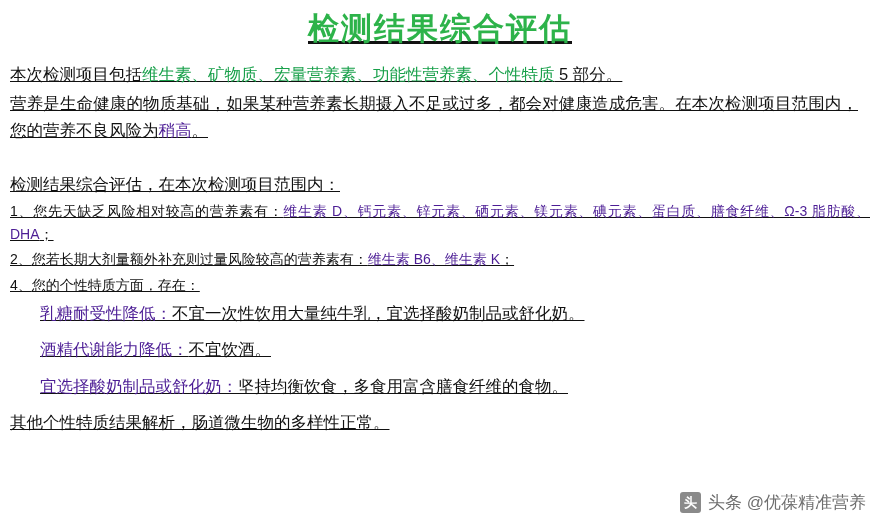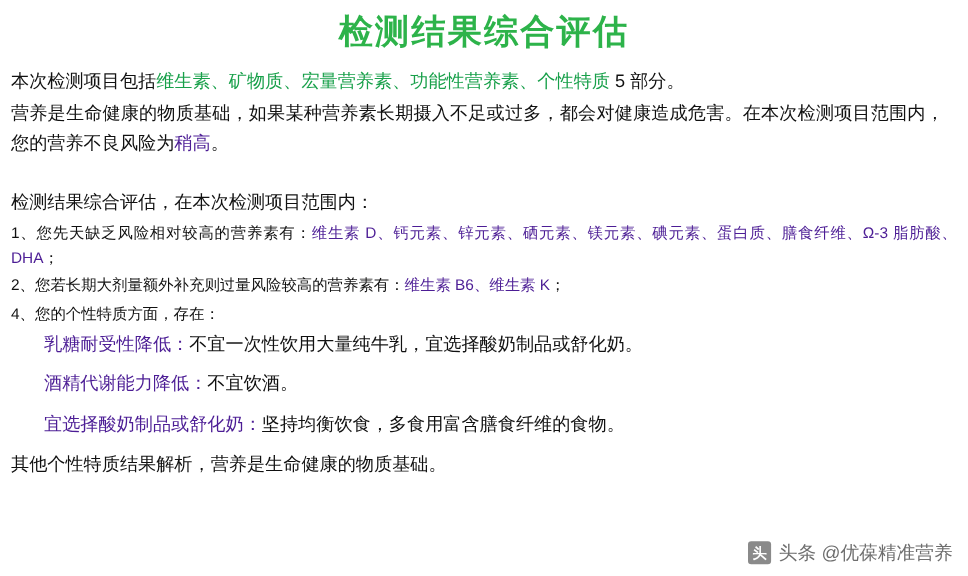--- a/index.html
+++ b/index.html
@@ -13,20 +13,21 @@
     font-family: "Liberation Sans", sans-serif;
     color: #111111;
     overflow: hidden;
   }
   .page {
     position: relative;
     width: 880px;
     height: 524px;
     box-sizing: border-box;
     padding: 6px 10px 0 10px;
+    text-decoration: underline;
   }
   .title {
     text-align: center;
     color: #2db34a;
     font-size: 31px;
     font-weight: bold;
     letter-spacing: 2px;
     margin: 4px 0 14px 0;
     line-height: 1.2;
   }
@@ -118,20 +119,20 @@
       <span class="red">乳糖耐受性降低：</span><span>不宜一次性饮用大量纯牛乳，宜选择酸奶制品或舒化奶。</span>
     </p>
     <p class="sub-line first">
       <span class="red">酒精代谢能力降低：</span><span>不宜饮酒。</span>
     </p>
     <p class="sub-line">
       <span class="red">宜选择酸奶制品或舒化奶：</span><span>坚持均衡饮食，多食用富含膳食纤维的食物。</span>
     </p>
   </div>
 
-  <p class="trailing">其他个性特质结果解析，营养是生命健康的物质基础。</p>
+  <p class="trailing">其他个性特质结果解析，肠道微生物的多样性正常。</p>
 
   <div class="watermark">
     <span class="wm-icon">头</span>
     <span>头条 @优葆精准营养</span>
   </div>
 
 </div>
 
 </body></html>

